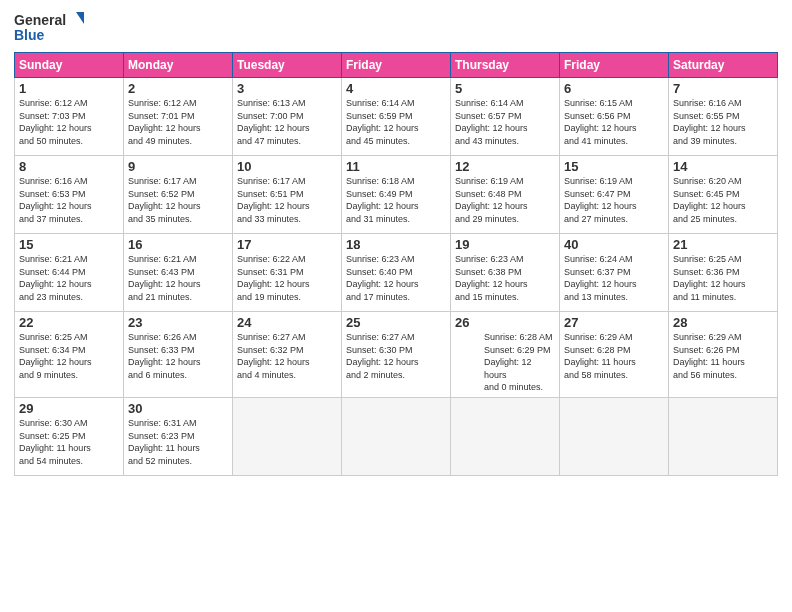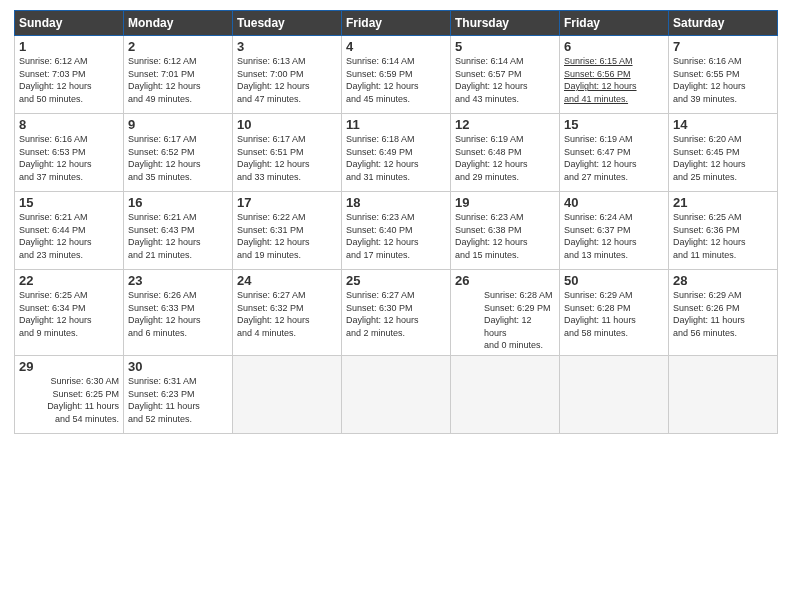--- a/index.html
+++ b/index.html
@@ -36,21 +36,21 @@
     .location-title {
       font-size: 14px;
       color: #555;
     }
     table {
       width: 100%;
       border-collapse: collapse;
       table-layout: fixed;
     }
     th {
-      background-color: #404040;
+      background-color: #ec4899;
       color: #fff;
       font-size: 12px;
       font-weight: bold;
       padding: 5px 4px;
       text-align: left;
       border: 1px solid #1a5fa8;
     }
     td {
       border: 1px solid #ccc;
       vertical-align: top;
@@ -73,20 +73,33 @@
     .day-info {
       font-size: 9px;
       line-height: 1.4;
       color: #333;
     }
   </style>
 </head>
 <body>
 
 <div class="container">
+  <div class="header-row">
+    <div class="logo">
+  <svg width="70" height="36" viewBox="0 0 70 36">
+    <text x="0" y="15" font-size="14" font-weight="bold" font-family="Arial" fill="#333">General</text>
+    <text x="0" y="30" font-size="14" font-weight="bold" font-family="Arial" fill="#1a5fa8">Blue</text>
+    <polygon points="62,2 70,2 70,14" fill="#1a5fa8"></polygon>
+  </svg>
+</div>
+    <div class="title-block">
+      <div class="month-title"></div>
+      <div class="location-title"></div>
+    </div>
+  </div>
 
   <table>
     <thead>
       <tr>
       <th>Sunday</th>
           <th>Monday</th>
           <th>Tuesday</th>
           <th>Friday</th>
           <th>Thursday</th>
           <th>Friday</th>
@@ -125,21 +138,21 @@
           </td>
           <td>
             <span class="day-num">5</span>
             <div class="day-info" style="white-space: pre-line;">Sunrise: 6:14 AM
 Sunset: 6:57 PM
 Daylight: 12 hours
 and 43 minutes.</div>
           </td>
           <td>
             <span class="day-num">6</span>
-            <div class="day-info" style="white-space: pre-line; text-decoration: underline;">Sunrise: 6:15 AM
+            <div class="day-info" style="white-space: pre-line;">Sunrise: 6:15 AM
 Sunset: 6:56 PM
 Daylight: 12 hours
 and 41 minutes.</div>
           </td>
           <td>
             <span class="day-num">7</span>
             <div class="day-info" style="white-space: pre-line;">Sunrise: 6:16 AM
 Sunset: 6:55 PM
 Daylight: 12 hours
 and 39 minutes.</div>
@@ -277,38 +290,38 @@
 and 2 minutes.</div>
           </td>
           <td>
             <span class="day-num">26</span>
             <div class="day-info" style="white-space: pre-line; margin-left: 29px;">Sunrise: 6:28 AM
 Sunset: 6:29 PM
 Daylight: 12 hours
 and 0 minutes.</div>
           </td>
           <td>
-            <span class="day-num">50</span>
+            <span class="day-num">27</span>
             <div class="day-info" style="white-space: pre-line;">Sunrise: 6:29 AM
 Sunset: 6:28 PM
 Daylight: 11 hours
 and 58 minutes.</div>
           </td>
           <td>
             <span class="day-num">28</span>
             <div class="day-info" style="white-space: pre-line;">Sunrise: 6:29 AM
 Sunset: 6:26 PM
 Daylight: 11 hours
 and 56 minutes.</div>
           </td>
         </tr>
         <tr>
           <td>
             <span class="day-num">29</span>
-            <div class="day-info" style="white-space: pre-line; text-align: right;">Sunrise: 6:30 AM
+            <div class="day-info" style="white-space: pre-line;">Sunrise: 6:30 AM
 Sunset: 6:25 PM
 Daylight: 11 hours
 and 54 minutes.</div>
           </td>
           <td>
             <span class="day-num">30</span>
             <div class="day-info" style="white-space: pre-line;">Sunrise: 6:31 AM
 Sunset: 6:23 PM
 Daylight: 11 hours
 and 52 minutes.</div>

